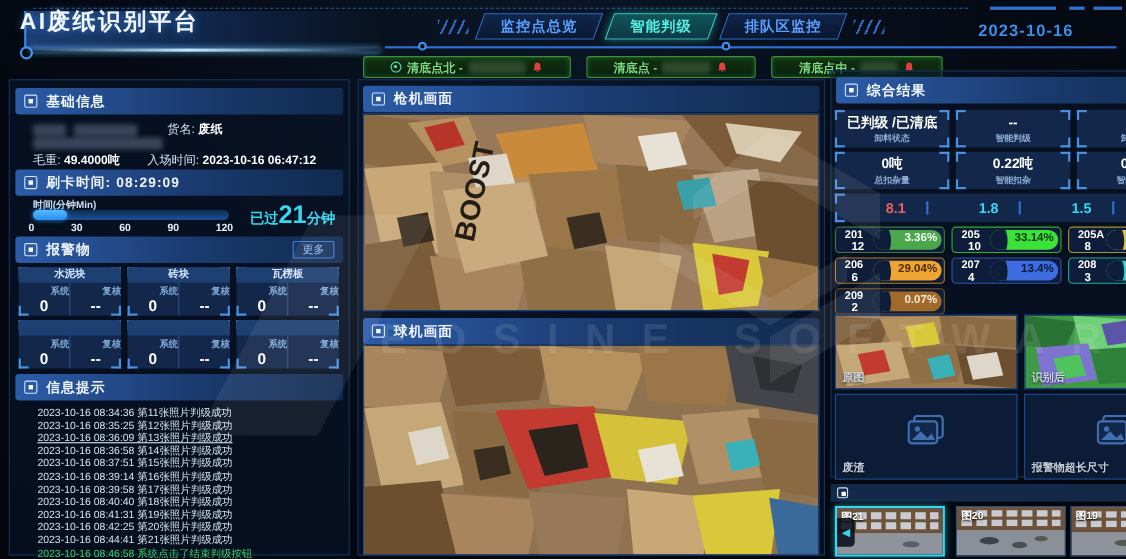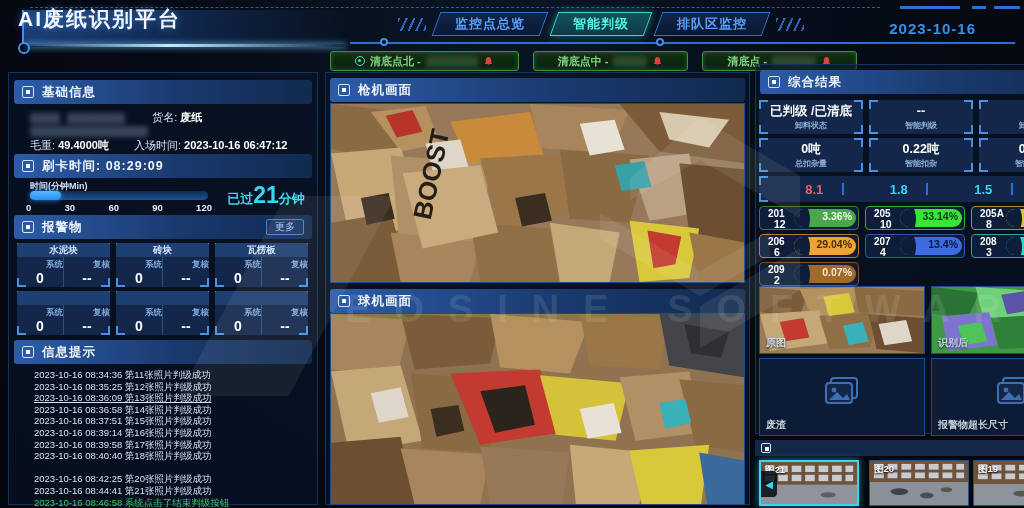--- a/index.html
+++ b/index.html
@@ -173,30 +173,30 @@
     <div class="badge">
       <span class="target-ic"></span>
       <span class="badge-label">清底点北 -</span>
       <span class="plate-blur" style="width:52px;"></span>
       <svg class="bell-ic" viewBox="0 0 12 12">
           <path d="M6 1c-2 0-3 1.6-3 3.4V7L2 8.6h8L9 7V4.4C9 2.6 8 1 6 1z" fill="#e04040"></path>
           <path d="M4.8 9.4a1.3 1.3 0 0 0 2.4 0z" fill="#e04040"></path>
         </svg>
     </div>
     <div class="badge">
-      <span class="badge-label">清底点中 -</span>
-      <span class="plate-blur" style="width:34px;"></span>
+      <span class="badge-label">清底点 -</span>
+      <span class="plate-blur" style="width:44px;"></span>
       <svg class="bell-ic" viewBox="0 0 12 12">
           <path d="M6 1c-2 0-3 1.6-3 3.4V7L2 8.6h8L9 7V4.4C9 2.6 8 1 6 1z" fill="#e04040"></path>
           <path d="M4.8 9.4a1.3 1.3 0 0 0 2.4 0z" fill="#e04040"></path>
         </svg>
     </div>
     <div class="badge">
-      <span class="badge-label">清底点 -</span>
-      <span class="plate-blur" style="width:44px;"></span>
+      <span class="badge-label">清底点中 -</span>
+      <span class="plate-blur" style="width:34px;"></span>
       <svg class="bell-ic" viewBox="0 0 12 12">
           <path d="M6 1c-2 0-3 1.6-3 3.4V7L2 8.6h8L9 7V4.4C9 2.6 8 1 6 1z" fill="#e04040"></path>
           <path d="M4.8 9.4a1.3 1.3 0 0 0 2.4 0z" fill="#e04040"></path>
         </svg>
     </div>
   </div>
 
   <div class="panelbox" style="left:8px;top:72px;width:310px;height:433px;"></div>
 
   <div class="panel-head" style="left:14px;top:80px;width:298px;">
@@ -329,20 +329,21 @@
     <span class="ph-title">信息提示</span>
   </div>
   <div class="log-line" style="top:369px;">2023-10-16 08:34:36 第11张照片判级成功</div>
   <div class="log-line" style="top:380.6px;">2023-10-16 08:35:25 第12张照片判级成功</div>
   <div class="log-line" style="top:392.2px;text-decoration:underline;">2023-10-16 08:36:09 第13张照片判级成功</div>
   <div class="log-line" style="top:403.8px;">2023-10-16 08:36:58 第14张照片判级成功</div>
   <div class="log-line" style="top:415.4px;">2023-10-16 08:37:51 第15张照片判级成功</div>
   <div class="log-line" style="top:427px;">2023-10-16 08:39:14 第16张照片判级成功</div>
   <div class="log-line" style="top:438.6px;">2023-10-16 08:39:58 第17张照片判级成功</div>
   <div class="log-line" style="top:450.2px;">2023-10-16 08:40:40 第18张照片判级成功</div>
+  <div class="log-line" style="top:461.8px;">2023-10-16 08:41:31 第19张照片判级成功</div>
   <div class="log-line" style="top:473.4px;">2023-10-16 08:42:25 第20张照片判级成功</div>
   <div class="log-line" style="top:485px;">2023-10-16 08:44:41 第21张照片判级成功</div>
   <div class="log-line success" style="top:496.6px;">2023-10-16 08:46:58 系统点击了结束判级按钮</div>
 
   <div class="panelbox" style="left:325px;top:72px;width:425px;height:433px;"></div>
 
   <div class="panel-head" style="left:330px;top:78px;width:415px;">
     <span class="ph-icon"></span>
     <span class="ph-title">枪机画面</span>
   </div>

